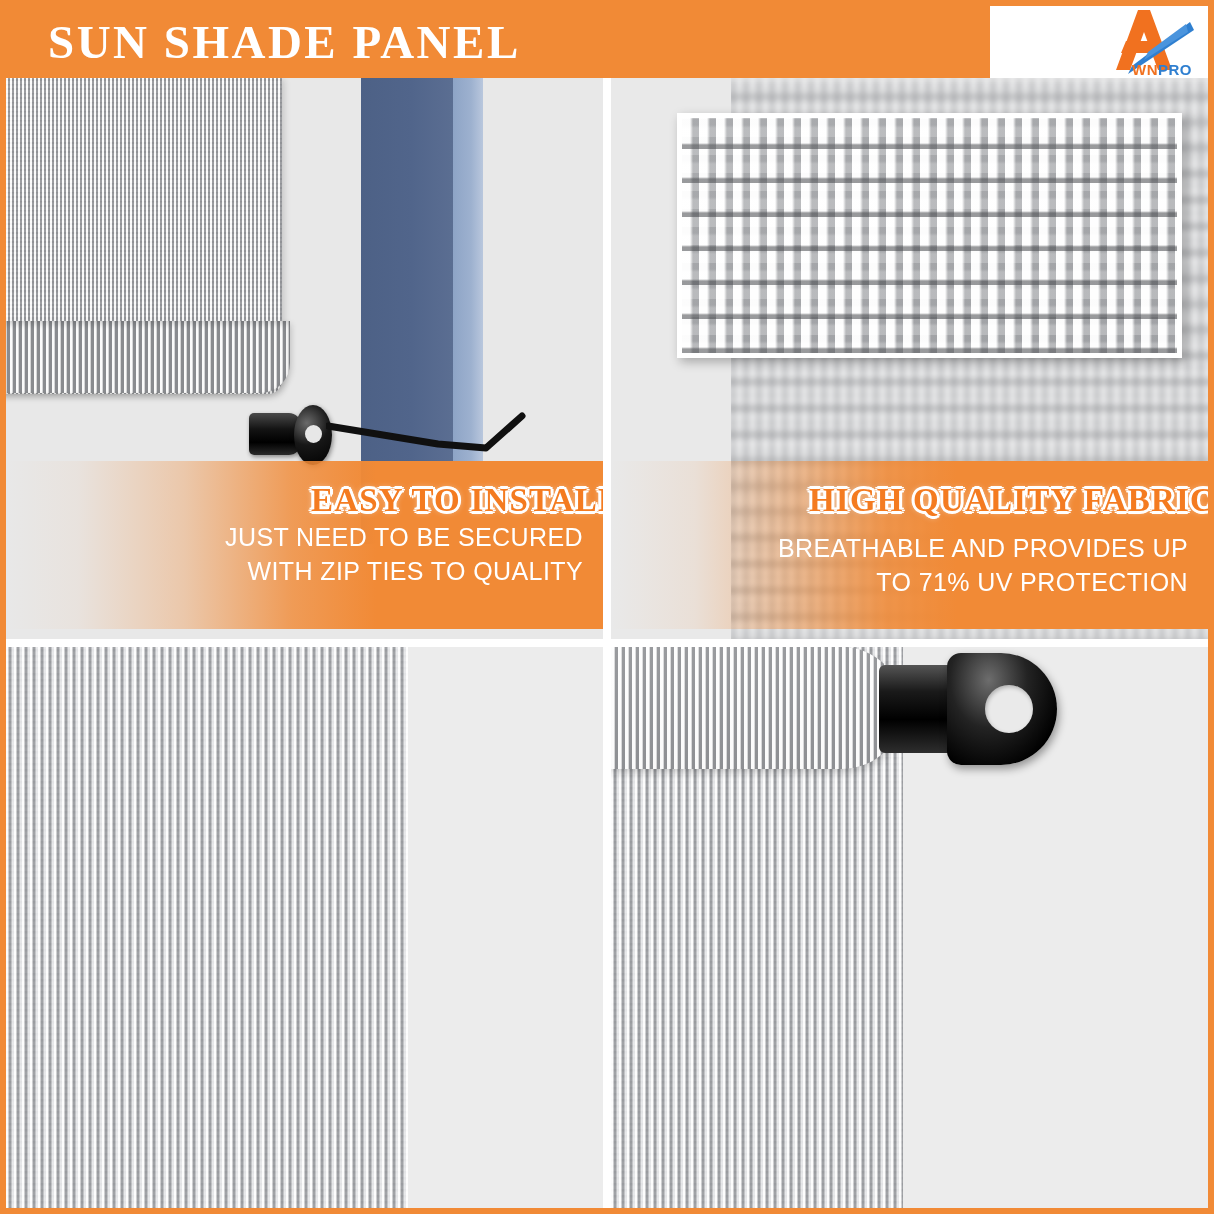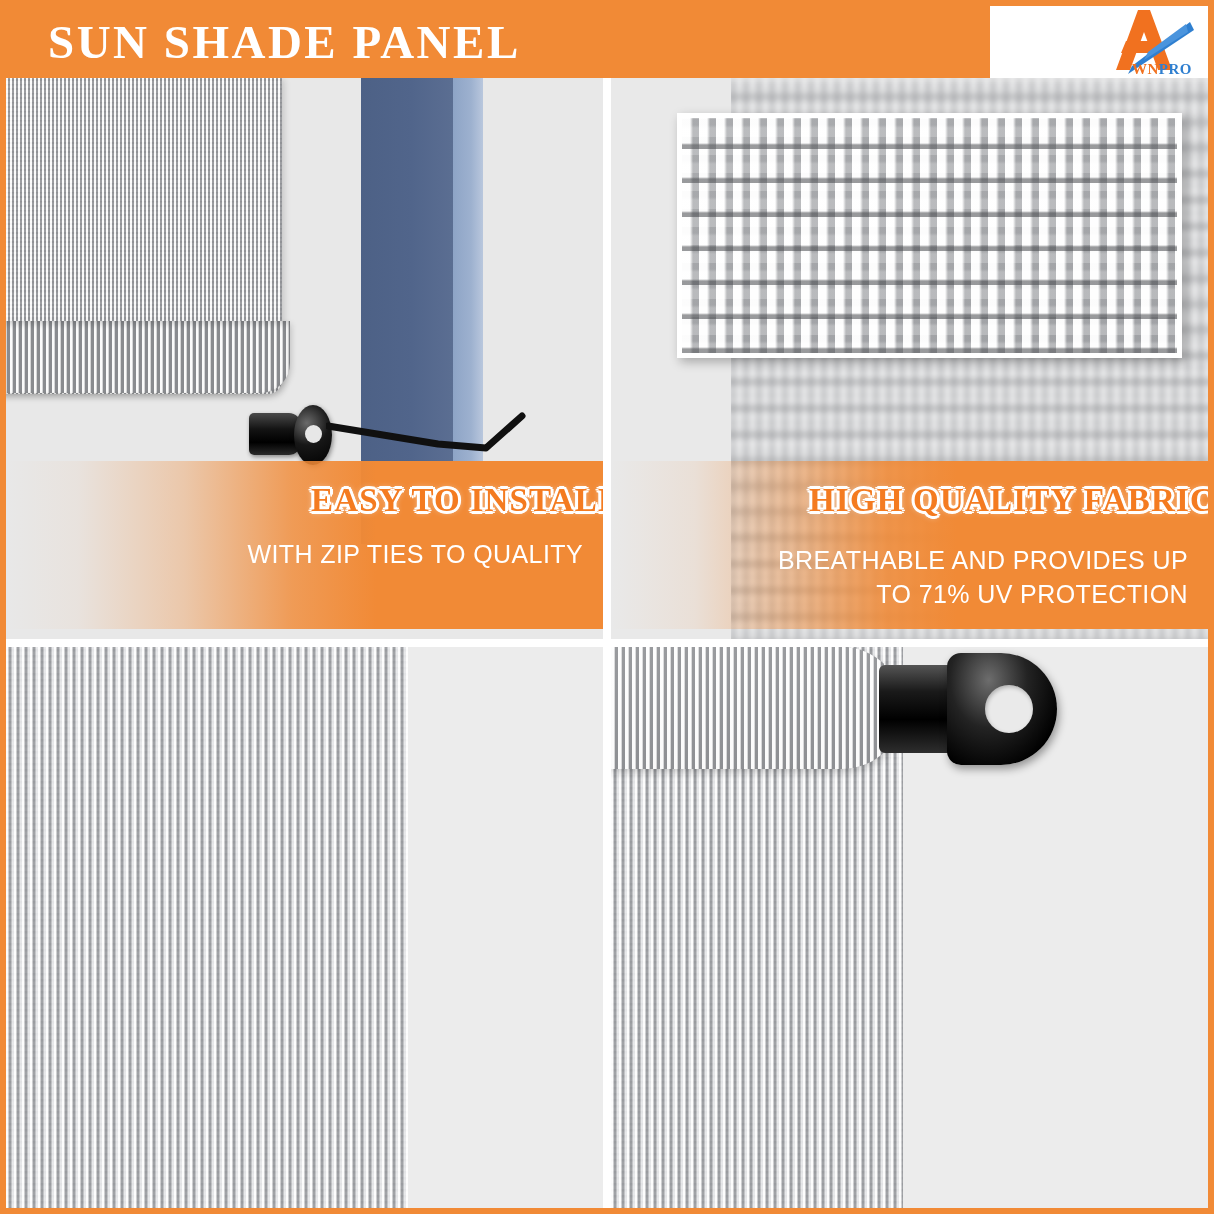--- a/index.html
+++ b/index.html
@@ -56,21 +56,21 @@
   }
   .logo {
     position: relative;
     width: 96px; height: 68px;
   }
   .logo svg { display: block; }
   .logo-text {
     position: absolute;
     left: 0; right: 2px; bottom: -1px;
     text-align: right;
-    font-family: Liberation Serif, serif;
+    font-family: Liberation Sans, sans-serif;
     font-weight: bold;
     font-size: 15px;
     letter-spacing: 0.5px;
     line-height: 1;
   }
   .logo-text .wn { color: #f1711f; }
   .logo-text .pro { color: #2f7fd0; }
 
   
   .grid {
@@ -290,21 +290,21 @@
     background: linear-gradient(90deg,
       rgba(241,138,54,0) 0%,
       rgba(241,138,54,0.10) 14%,
       rgba(241,138,54,0.45) 30%,
       rgba(241,138,54,0.88) 46%,
       rgba(241,138,54,1) 58%,
       rgba(241,138,54,1) 100%);
     z-index: 5;
   }
   #p2 .panel-headline { left: 198px; top: 404px; }
-  #p2 .caption-band { top: 444px; height: 110px; }
+  #p2 .caption-band { top: 432px; height: 110px; }
 
   
   #p3 { background: #efefef; }
   #p3 .fabric {
     position: absolute;
     left: 0; top: 0;
     width: 402px; height: 566px;
   }
   #p3 .right-flat {
     position: absolute; right: 0; top: 0;
@@ -396,20 +396,21 @@
       <div class="fabric mesh-fine"></div>
       <div class="fabric-hem"></div>
       <div class="fitting"></div>
       <div class="eyelet"></div>
       <svg class="ziptie" viewBox="0 0 220 70">
         <path d="M2 28 L112 46 L160 50 L196 18" stroke="#101010" stroke-width="7" fill="none" stroke-linecap="round" stroke-linejoin="round"></path>
       </svg>
       <div class="orange-band"></div>
       <div class="panel-headline">EASY TO INSTALL</div>
       <div class="caption-band">
+        <div class="line">JUST NEED TO BE SECURED</div>
         <div class="line">WITH ZIP TIES TO QUALITY</div>
       </div>
     </div>
 
     <div class="panel" id="p2">
       <div class="blur-bg mesh-weave"></div>
       <div class="left-flat"></div>
       <div class="photo-frame">
         <div class="photo-inner"></div>
       </div>

